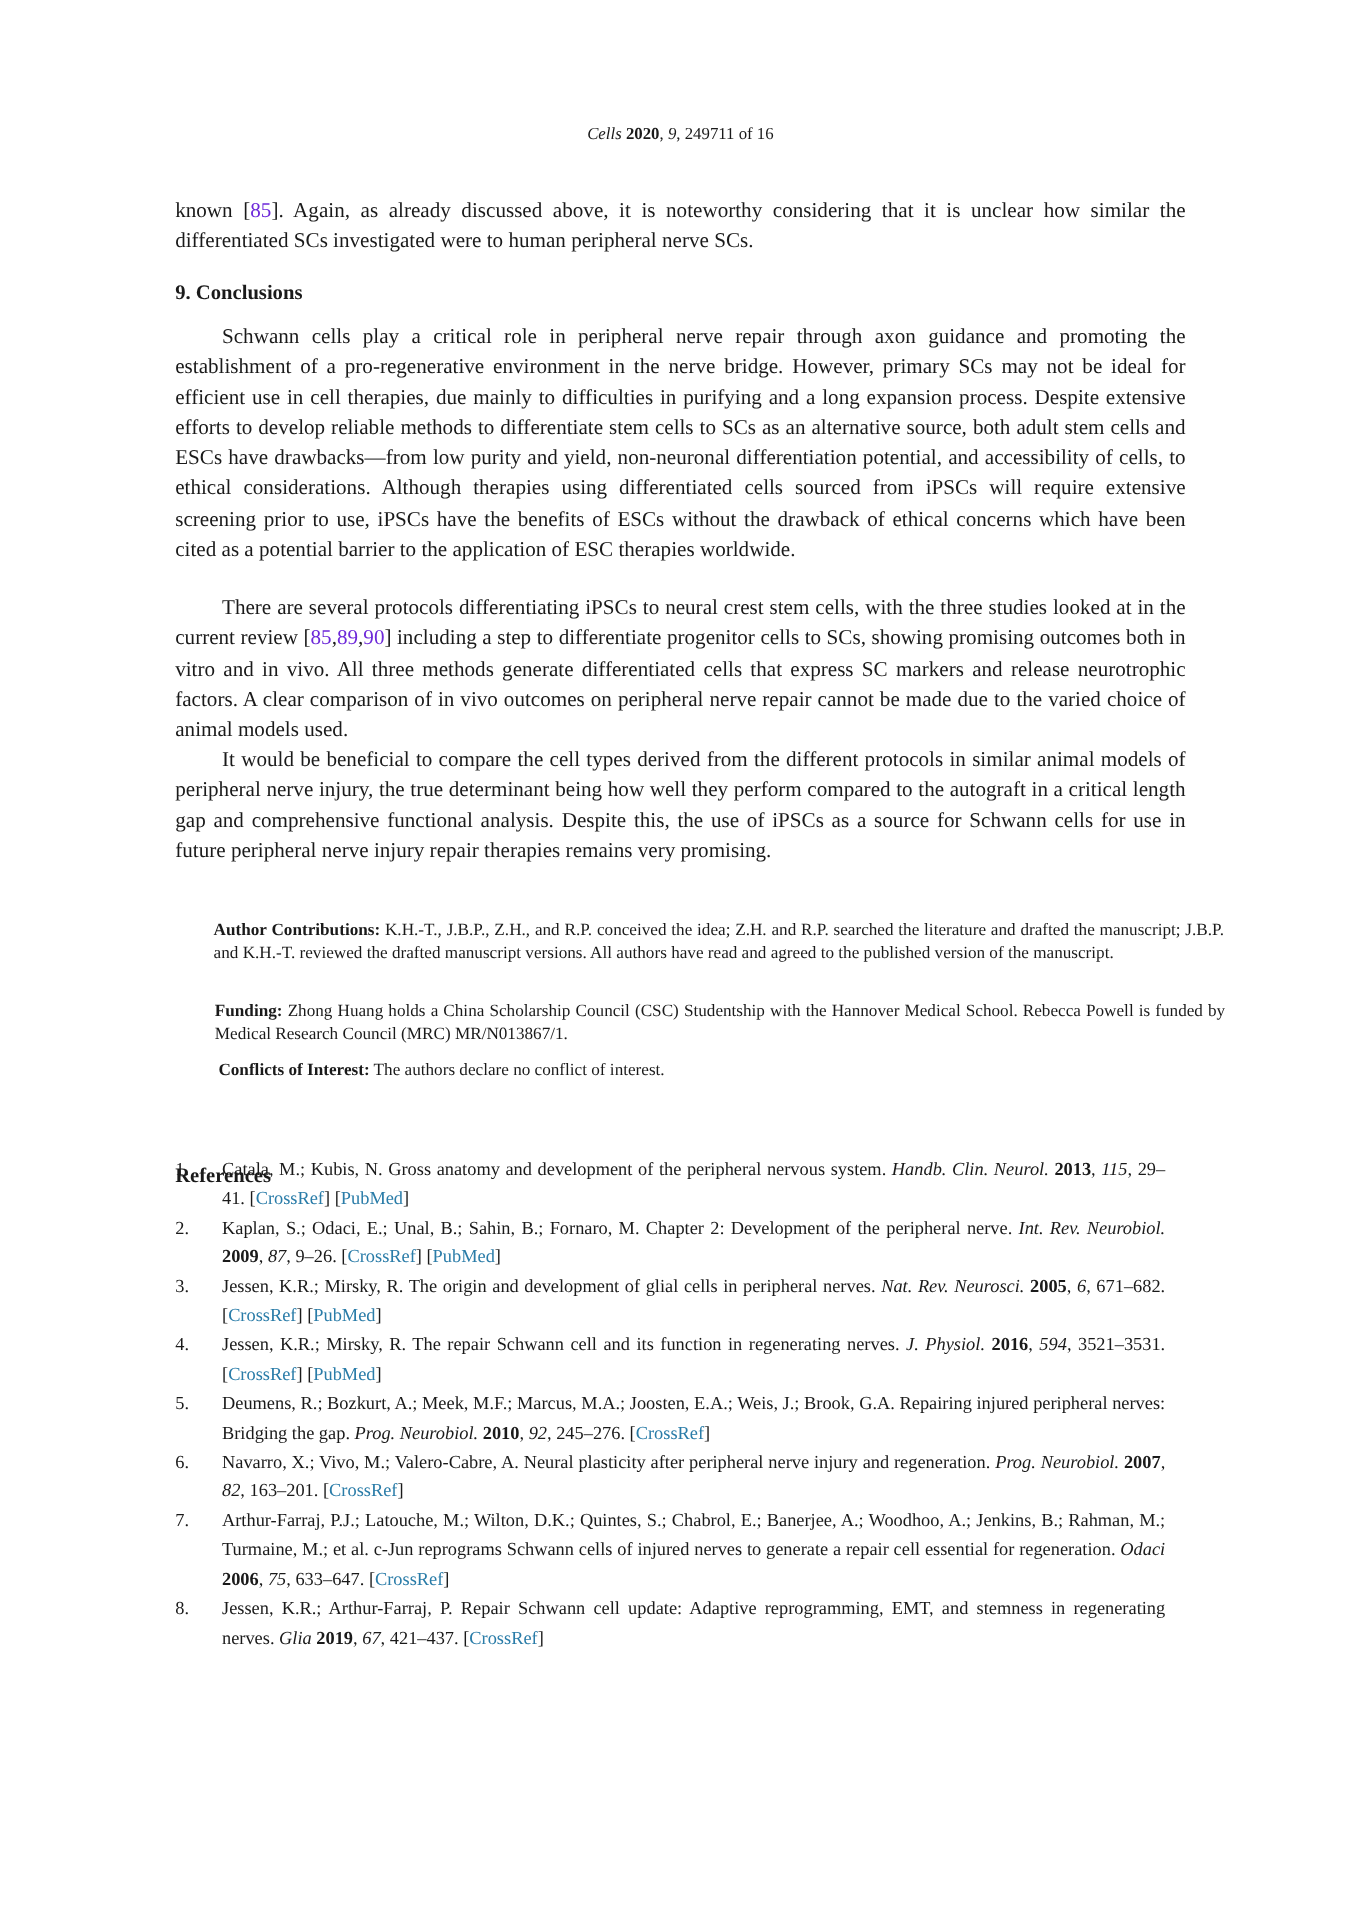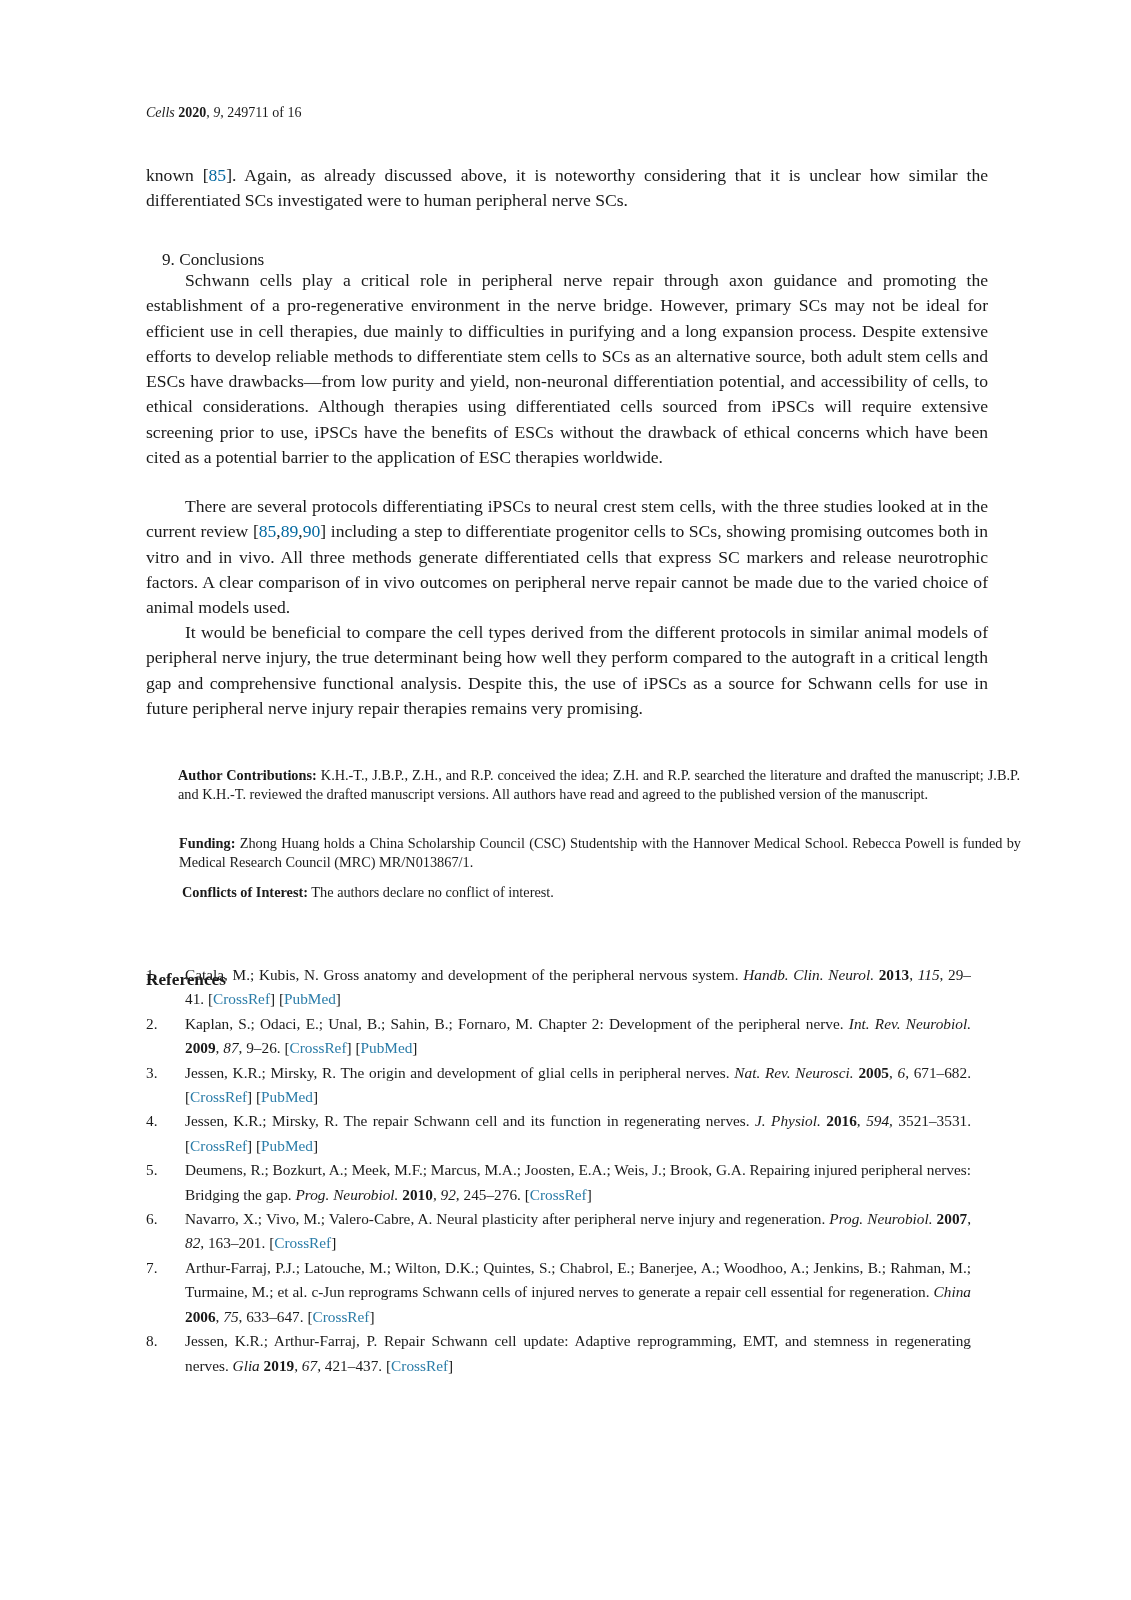--- a/index.html
+++ b/index.html
@@ -4,34 +4,34 @@
 <style>
   html, body { margin: 0; padding: 0; background: #ffffff; }
   body {
     width: 1131px; height: 1600px; position: relative; overflow: hidden;
     font-family: "Liberation Serif", "DejaVu Serif", serif;
     color: #1a1a1a;
   }
   .page { position: absolute; left: 146px; top: 0; width: 842px; }
   .running-header {
     position: absolute; top: 105px; left: 0; width: 842px;
-    font-size: 14px; display: flex; justify-content: flex-start;
+    font-size: 14px; display: flex; justify-content: center;
   }
   .running-header .journal { font-style: italic; }
   .running-header b { font-weight: bold; font-style: normal; }
   .running-header i.vol { font-style: italic; }
 
   .body-text {
     font-size: 17.6px; line-height: 25.3px; text-align: justify;
     margin: 0;
   }
   .indent { text-indent: 39px; }
-  .cite { color: #0369a1; }
+  .cite { color: #6d28d9; }
   .section-heading {
-    font-size: 17.2px; font-weight: normal; margin: 16px;
+    font-size: 17.2px; font-weight: bold; margin: 0;
   }
   .backmatter {
     font-size: 14.3px; line-height: 18.5px; text-align: justify; margin: 0;
   }
   .backmatter b { font-weight: bold; }
   .refs-heading { font-size: 17.2px; font-weight: bold; margin: 0; }
   .ref-list { list-style: none; margin: 0; padding: 0; }
   .ref-item {
     position: relative; padding-left: 39px;
     font-size: 15.3px; line-height: 24.4px; text-align: justify;
@@ -90,21 +90,21 @@
     <li class="ref-item">
       <span class="ref-num">5.</span>
       <span>Deumens, R.; Bozkurt, A.; Meek, M.F.; Marcus, M.A.; Joosten, E.A.; Weis, J.; Brook, G.A. Repairing injured peripheral nerves: Bridging the gap. </span><i>Prog. Neurobiol.</i> <b>2010</b>, <i>92</i>, <span>245–276.</span> [<a class="link">CrossRef</a>]
     </li>
     <li class="ref-item">
       <span class="ref-num">6.</span>
       <span>Navarro, X.; Vivo, M.; Valero-Cabre, A. Neural plasticity after peripheral nerve injury and regeneration. </span><i>Prog. Neurobiol.</i> <b>2007</b>, <i>82</i>, <span>163–201.</span> [<a class="link">CrossRef</a>]
     </li>
     <li class="ref-item">
       <span class="ref-num">7.</span>
-      <span>Arthur-Farraj, P.J.; Latouche, M.; Wilton, D.K.; Quintes, S.; Chabrol, E.; Banerjee, A.; Woodhoo, A.; Jenkins, B.; Rahman, M.; Turmaine, M.; et al. c-Jun reprograms Schwann cells of injured nerves to generate a repair cell essential for regeneration. </span><i>China</i> <b>2006</b>, <i>75</i>, <span>633–647.</span> [<a class="link">CrossRef</a>]
+      <span>Arthur-Farraj, P.J.; Latouche, M.; Wilton, D.K.; Quintes, S.; Chabrol, E.; Banerjee, A.; Woodhoo, A.; Jenkins, B.; Rahman, M.; Turmaine, M.; et al. c-Jun reprograms Schwann cells of injured nerves to generate a repair cell essential for regeneration. </span><i>Odaci</i> <b>2006</b>, <i>75</i>, <span>633–647.</span> [<a class="link">CrossRef</a>]
     </li>
     <li class="ref-item">
       <span class="ref-num">8.</span>
       <span>Jessen, K.R.; Arthur-Farraj, P. Repair Schwann cell update: Adaptive reprogramming, EMT, and stemness in regenerating nerves. </span><i>Glia</i> <b>2019</b>, <i>67</i>, <span>421–437.</span> [<a class="link">CrossRef</a>]
     </li>
   </ol>
 
 </div>
 
 </body></html>

